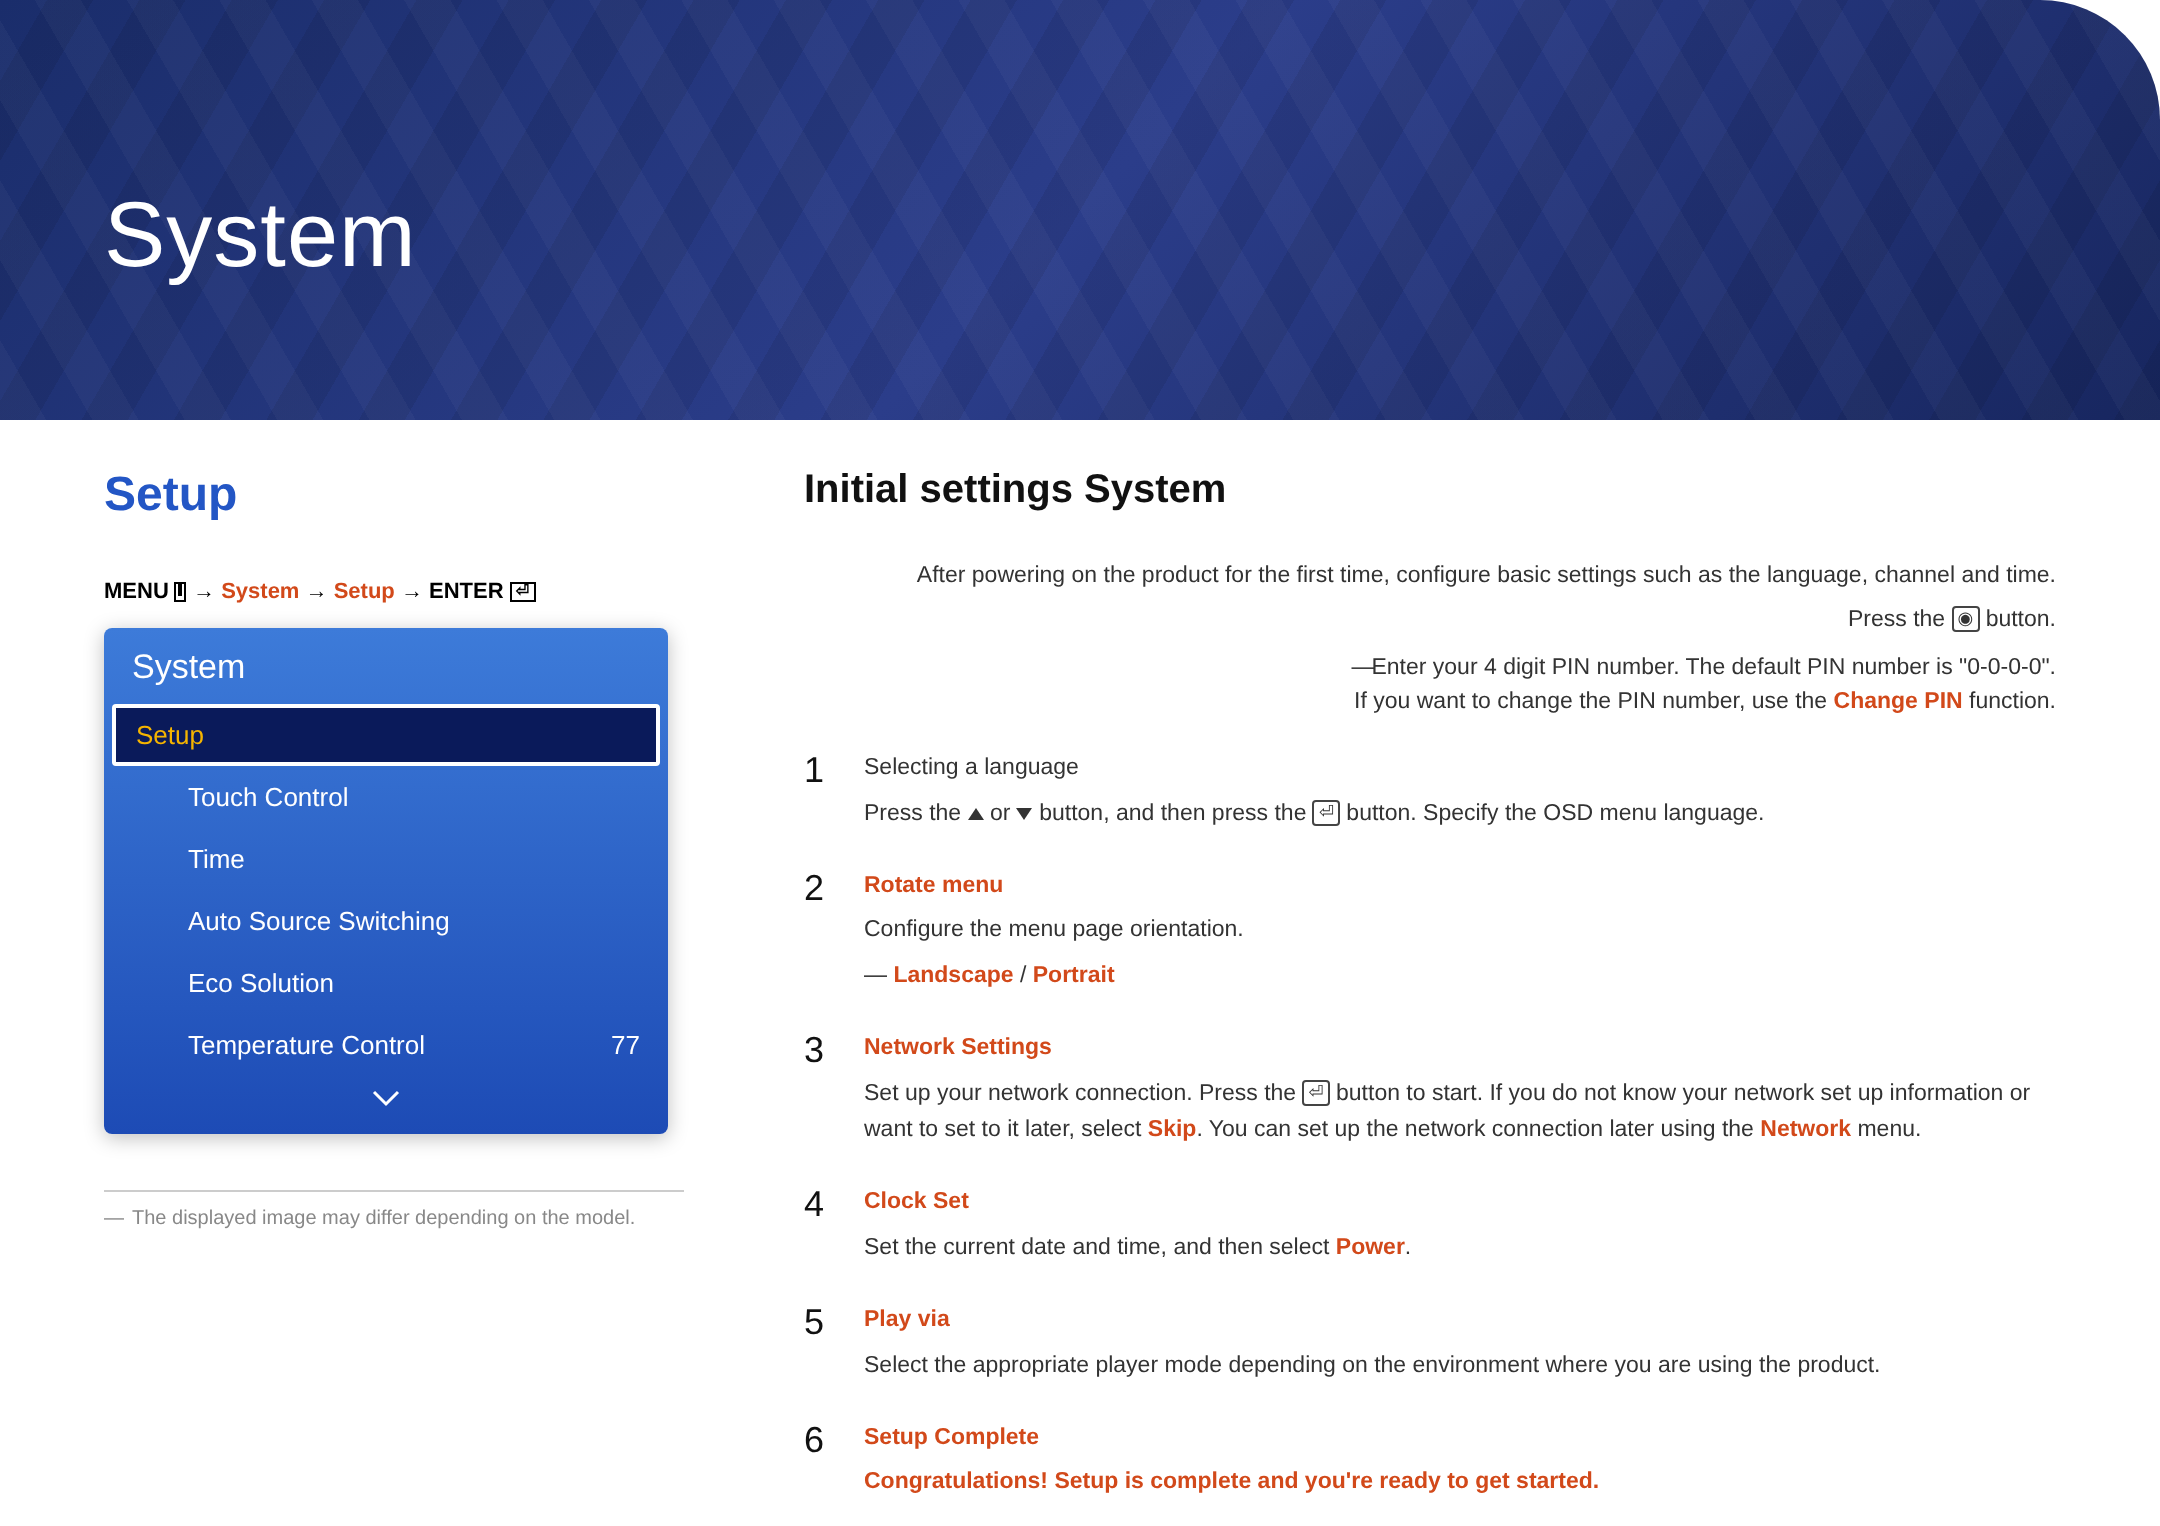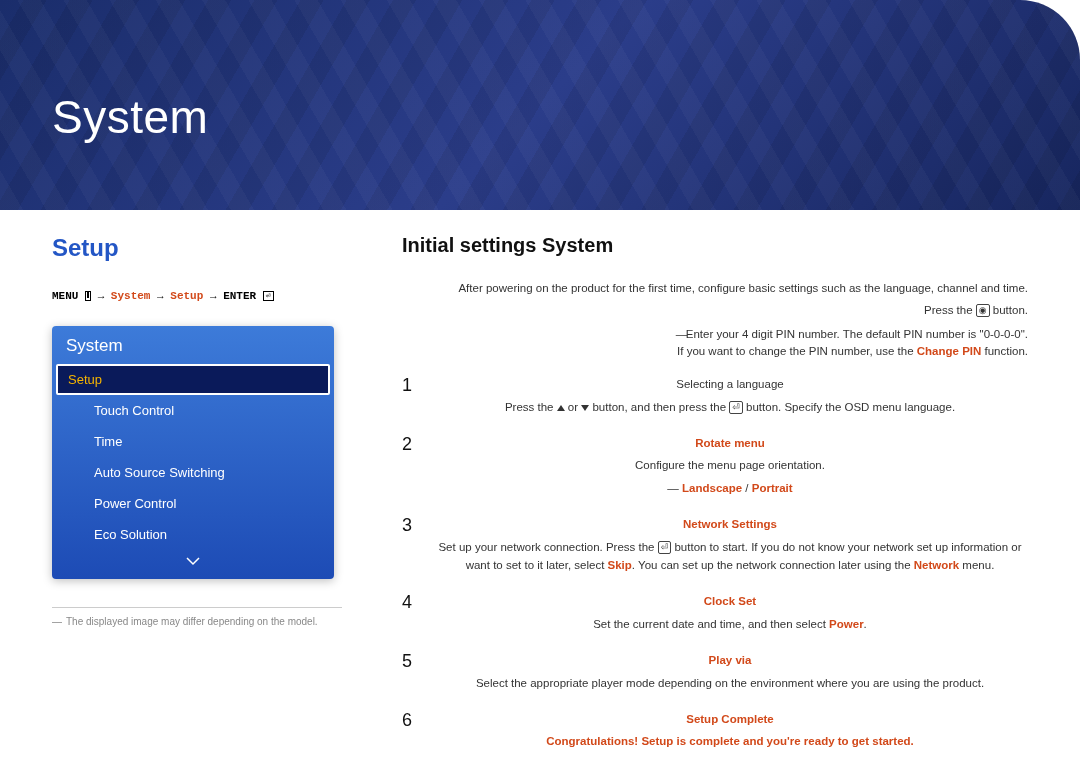--- a/index.html
+++ b/index.html
@@ -35,21 +35,21 @@
   .content {
     display: flex;
     padding: 24px 52px 20px 52px;
     gap: 60px;
   }
   .left-col { width: 290px; flex-shrink: 0; }
   .right-col { flex: 1; }
 
   .section-title { color: #2356c5; font-size: 24px; font-weight: 600; margin-bottom: 28px; }
 
-  .breadcrumb { font-size: 11px; font-weight: bold; margin-bottom: 24px; font-family: Liberation Mono, monospace; }
+  .breadcrumb { font-size: 11px; font-weight: bold; margin-bottom: 12px; }
   .breadcrumb .menu-icon { display:inline-block; border:1px solid #000; font-size:8px; padding:0 1px; line-height:1; position:relative; top:-1px; }
   .breadcrumb .menu-icon span{display:inline-block;width:2px;height:6px;background:none;border-left:1px solid #000;border-right:1px solid #000;margin:0;}
   .breadcrumb .enter-icon { display:inline-block; border:1px solid #000; font-size:8px; padding:0 2px; line-height:1; position:relative; top:-1px; }
   .breadcrumb .orange { color: #d2491a; font-weight: bold; }
 
   
   .osd {
     background: linear-gradient(180deg, #3d7bd9 0%, #1d4bb5 100%);
     border-radius: 4px;
     padding-bottom: 4px;
@@ -84,21 +84,21 @@
 
   
   .content-heading { font-size: 20px; font-weight: 700; margin-bottom: 23px; color: #111; }
   .body-text { font-size: 11.5px; color: #333; line-height: 1.55; }
   .body-text p { margin-bottom: 4px; text-align: right; }
   .body-text .dash { display:inline-block; width:10px; }
 
   .step-list { margin-top: 14px; }
   .step { display: flex; gap: 16px; margin-bottom: 14px; }
   .step-num { font-size: 18px; font-weight: 400; width: 14px; color:#111; }
-  .step-body { flex: 1; font-size: 11.5px; color:#333; line-height:1.6;text-align:center; }
+  .step-body { flex: 1; font-size: 11.5px; color:#333; line-height:1.6; }
   .step-body p { margin-bottom: 4px; }
 
   .clr-orange { color: #d2491a; font-weight: bold; }
   .bold { font-weight: bold; }
 
   .inline-icon { display:inline-block; border:1px solid #444; border-radius:2px; font-size:9px; line-height:1; padding:1px 2px; position:relative; top:-1px; }
   .tri-up, .tri-down { display:inline-block; width:0;height:0;border-left:4px solid transparent;border-right:4px solid transparent; }
   .tri-up  { border-bottom:6px solid #333; }
   .tri-down{ border-top:6px solid #333; }
 </style>
@@ -135,24 +135,25 @@
       <div class="osd-item">
         <span>Touch Control</span>
       </div>
       <div class="osd-item">
         <span>Time</span>
       </div>
       <div class="osd-item">
         <span>Auto Source Switching</span>
       </div>
       <div class="osd-item">
-        <span>Power Control</span>
-      </div>
-      <div class="osd-item">
         <span>Eco Solution</span>
+      </div>
+      <div class="osd-item">
+        <span>Temperature Control</span>
+        <span>77</span>
       </div>
       <div class="osd-more">
         <svg viewBox="0 0 14 10">
             <path d="M1 2 L7 8 L13 2" stroke="#fff" stroke-width="1.5" fill="none"></path>
           </svg>
       </div>
     </div>
 
     <hr class="note-divider">
     <div class="small-note">

